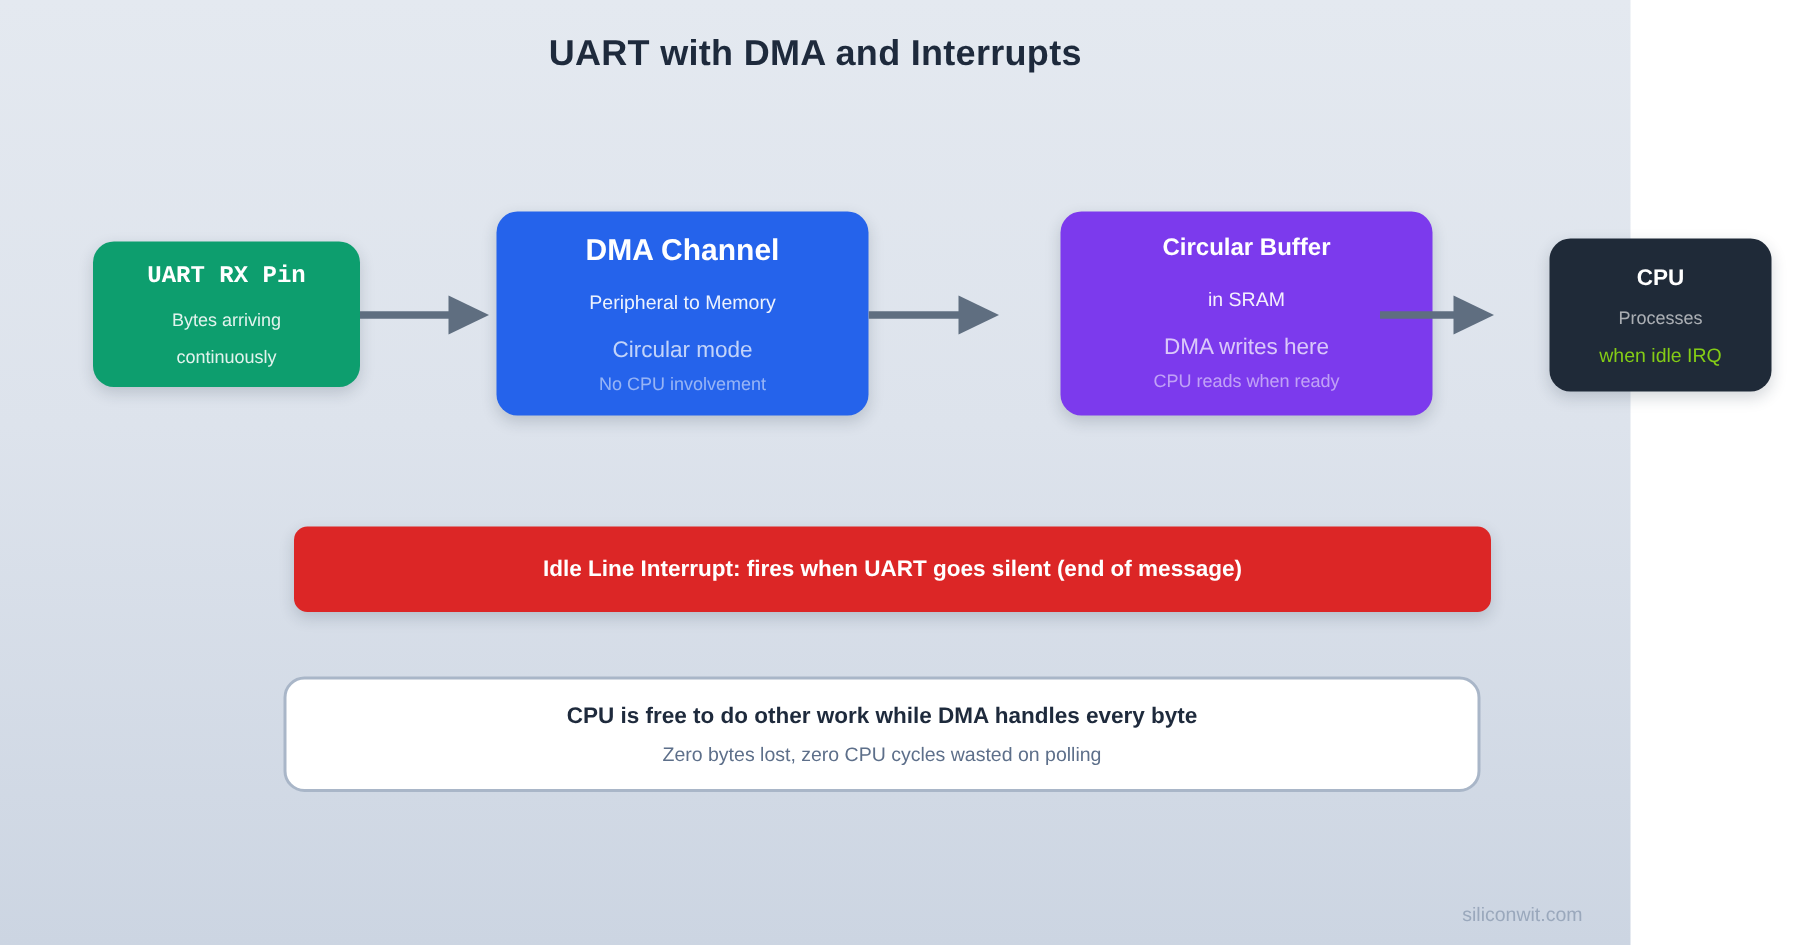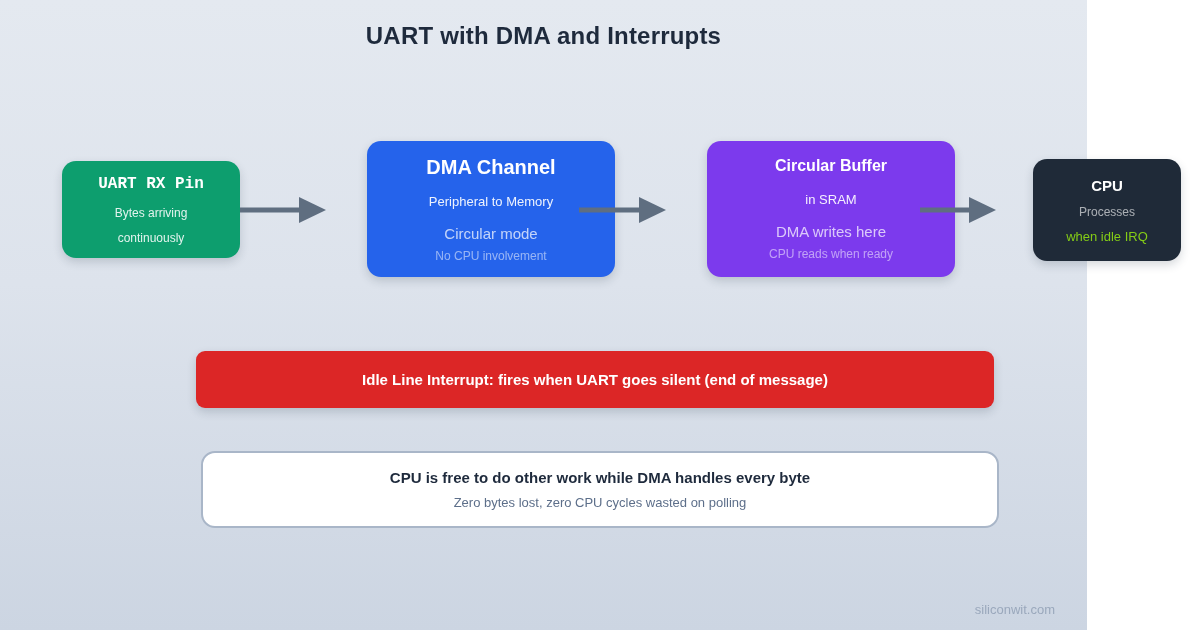--- a/index.html
+++ b/index.html
@@ -32,21 +32,21 @@
     display: flex;
     flex-direction: column;
     align-items: center;
     justify-content: center;
     text-align: center;
     color: #ffffff;
     border-radius: 14px;
     box-shadow: 0 4px 10px rgba(30, 42, 60, 0.18);
   }
   .node-uart   { left: 62px;   top: 161px; width: 178px; height: 97px;  background: #0d9e6e; }
-  .node-dma    { left: 331px;  top: 141px; width: 248px; height: 136px; background: #2563eb; margin-left: 36px; }
+  .node-dma    { left: 331px;  top: 141px; width: 248px; height: 136px; background: #2563eb; }
   .node-buffer { left: 707px;  top: 141px; width: 248px; height: 136px; background: #7c3aed; }
   .node-cpu    { left: 1033px; top: 159px; width: 148px; height: 102px; background: #1f2a38; }
 
   .node-title       { font-weight: bold; }
   .node-uart   .node-title { font-size: 16px; margin-bottom: 13px; font-family: Liberation Mono, monospace; }
   .node-dma    .node-title { font-size: 20px; margin-bottom: 15px; }
   .node-buffer .node-title { font-size: 16px; margin-bottom: 17px; }
   .node-cpu    .node-title { font-size: 15px; margin-bottom: 11px; }
 
   .node-line { font-size: 12px; }
@@ -72,21 +72,21 @@
     background: #dc2626;
     border-radius: 9px;
     display: flex; align-items: center; justify-content: center;
     box-shadow: 0 4px 10px rgba(30, 42, 60, 0.18);
   }
   .banner-text { color: #ffffff; font-size: 15px; font-weight: bold; }
 
   
   .note {
     position: absolute;
-    left: 201px; top: 451px;
+    left: 189px; top: 451px;
     width: 798px; height: 77px;
     background: #ffffff;
     border: 2px solid #a9b6c8;
     border-radius: 14px;
     display: flex; flex-direction: column;
     align-items: center; justify-content: center;
     text-align: center;
   }
   .note-title { color: #1e2a3c; font-size: 15px; font-weight: bold; margin-bottom: 9px; }
   .note-subtitle { color: #5d6f8a; font-size: 13px; }

